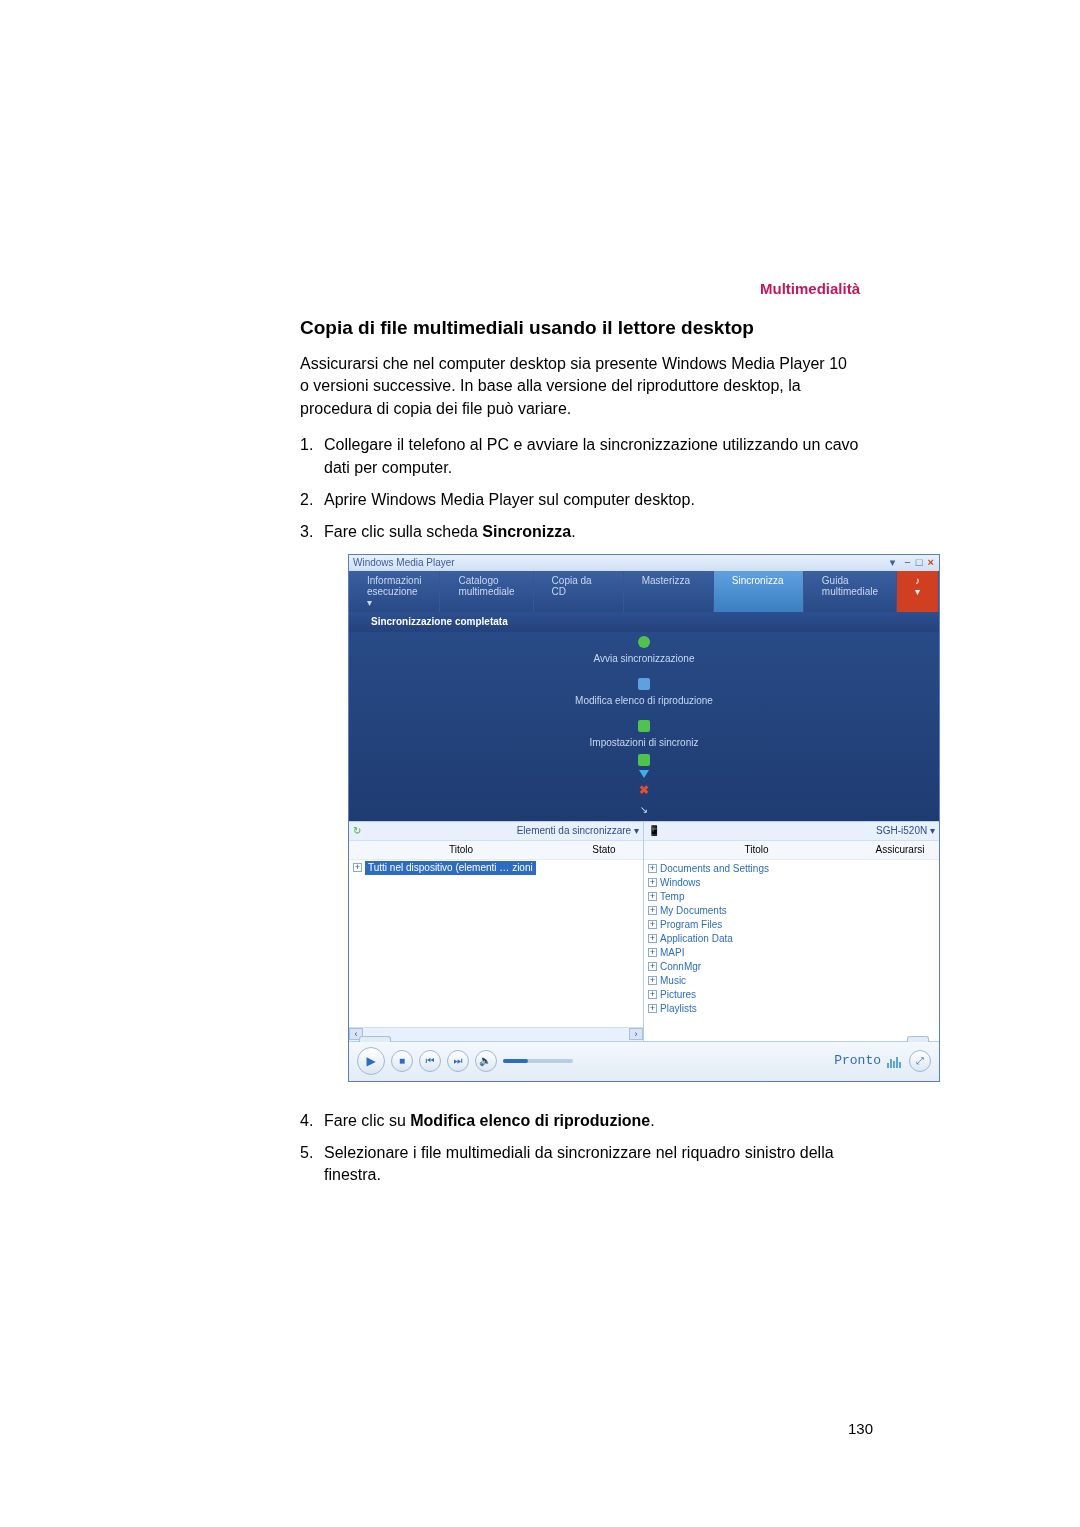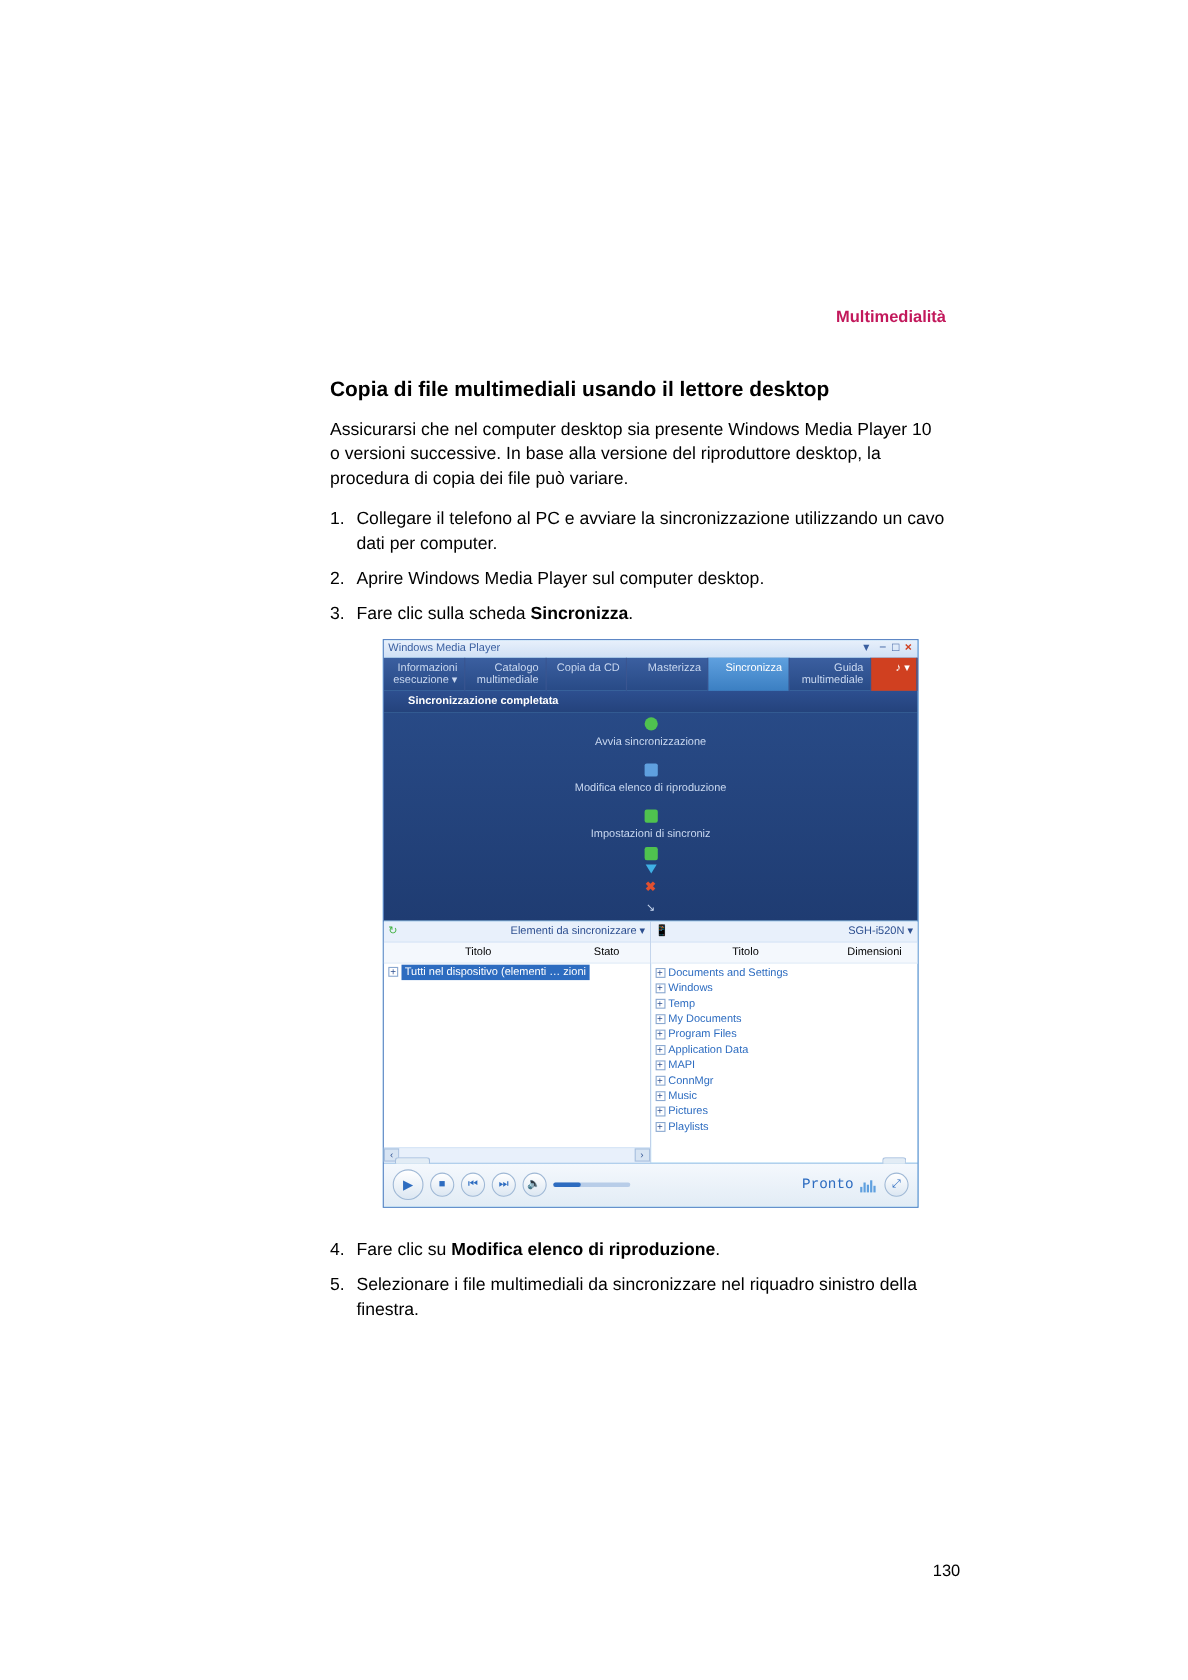--- a/index.html
+++ b/index.html
@@ -1,34 +1,34 @@
 <!DOCTYPE html>
 <html><head>
 <meta charset="utf-8">
 <style>
   * { margin:0; padding:0; box-sizing:border-box; }
   html,body { width:1080px; height:1527px; background:#fff; font-family:Verdana,Geneva,sans-serif; color:#000; }
   .page { width:1080px; height:1527px; position:relative; padding:280px 220px 60px 300px; }
-  .section-label { color:#c2185b; font-size:15px; font-weight:bold; text-align:right; margin-bottom:47px; }
+  .section-label { color:#c2185b; font-size:15px; font-weight:bold; text-align:right; margin-bottom:20px; }
   h2 { font-size:19px; font-weight:bold; margin-bottom:14px; }
   p.body { font-size:16px; line-height:1.4; margin-bottom:14px; }
   ol.steps { list-style:none; counter-reset:step; margin-bottom:14px; }
   ol.steps>li { font-size:16px; line-height:1.4; margin-bottom:10px; position:relative; padding-left:24px; }
   ol.steps>li::before { counter-increment:step; content:counter(step) "."; position:absolute; left:0; top:0; }
   .bold { font-weight:bold; }
   .page-num { position:absolute; right:207px; bottom:90px; font-size:15px; }
 
   
-  .wmp { width:487px; margin:10px 0 28px 24px; border:1px solid #5a7fbf; font-family:Tahoma,sans-serif; font-size:10px; background:#7dd3fc; }
+  .wmp { width:592px; margin:10px 0 28px 24px; border:1px solid #5a7fbf; font-family:Tahoma,sans-serif; font-size:10px; background:#0f172a; }
   .wmp .titlebar { height:16px; background:linear-gradient(#e8f0fb,#cfe0f5); display:flex; align-items:center; justify-content:space-between; padding:0 4px; }
   .wmp .titlebar .t { color:#3a5fa0; font-size:10px; }
   .wmp .titlebar .ctl { color:#3a5fa0; font-size:11px; letter-spacing:1px; }
   .wmp .titlebar .ctl .x { color:#d04020; font-weight:bold; }
   .wmp .tabs { display:flex; align-items:stretch; background:linear-gradient(#3b5fa0,#284a86); }
-  .wmp .tab { flex:1; padding:4px 6px; text-align:right; color:#c9d8f0; font-size:10px; line-height:1.1; border-right:1px solid #3a5590; cursor:pointer; }
+  .wmp .tab { flex:1; padding:4px 18px; text-align:left; color:#c9d8f0; font-size:10px; line-height:1.1; border-right:1px solid #3a5590; cursor:pointer; }
   .wmp .tab.active { background:linear-gradient(#5fa0df,#3b7fc2); color:#fff; }
   .wmp .tab.music { background:#d04020; color:#fff; flex:0 0 42px; }
   .wmp .subbar { background:linear-gradient(#2d4f90,#24427b); color:#fff; padding:3px 22px; font-weight:bold; font-size:10px; }
   .wmp .toolbar { background:linear-gradient(#284a86,#1f3c72); display:flex; align-items:center; gap:4px; padding:4px 6px; color:#c9d8f0; font-size:10px;flex-direction:column; }
   .wmp .toolbar .ico { width:12px; height:12px; display:inline-block; border-radius:50%; }
   .wmp .toolbar .ico.play { background:#4fc24f; }
   .wmp .toolbar .ico.edit { background:#5fa0df; border-radius:2px; }
   .wmp .toolbar .ico.cfg { background:#4fc24f; border-radius:2px; }
   .wmp .toolbar .ico.v { width:0;height:0;border-left:5px solid transparent;border-right:5px solid transparent;border-top:8px solid #3fb0e5;border-radius:0; }
   .wmp .toolbar .ico.xr { color:#e05030; font-weight:bold; font-size:12px; width:auto; height:auto; border-radius:0; background:none; }
@@ -124,21 +124,21 @@
             <div class="left-scroll">
               <div class="btn">‹</div>
               <div class="track"></div>
               <div class="btn">›</div>
             </div>
           </div>
           <div class="pane">
             <div class="pane-head"><span>📱</span>&nbsp;<span class="dd">SGH-i520N</span></div>
             <div class="cols">
               <div>Titolo</div>
-              <div>Dimensioni</div>
+              <div>Assicurarsi</div>
             </div>
             <div class="listarea">
               <div class="tree">
                 <div class="row">
                     <span class="exp">+</span>
                     <span>Documents and Settings</span>
                   </div>
                 <div class="row">
                     <span class="exp">+</span>
                     <span>Windows</span>

